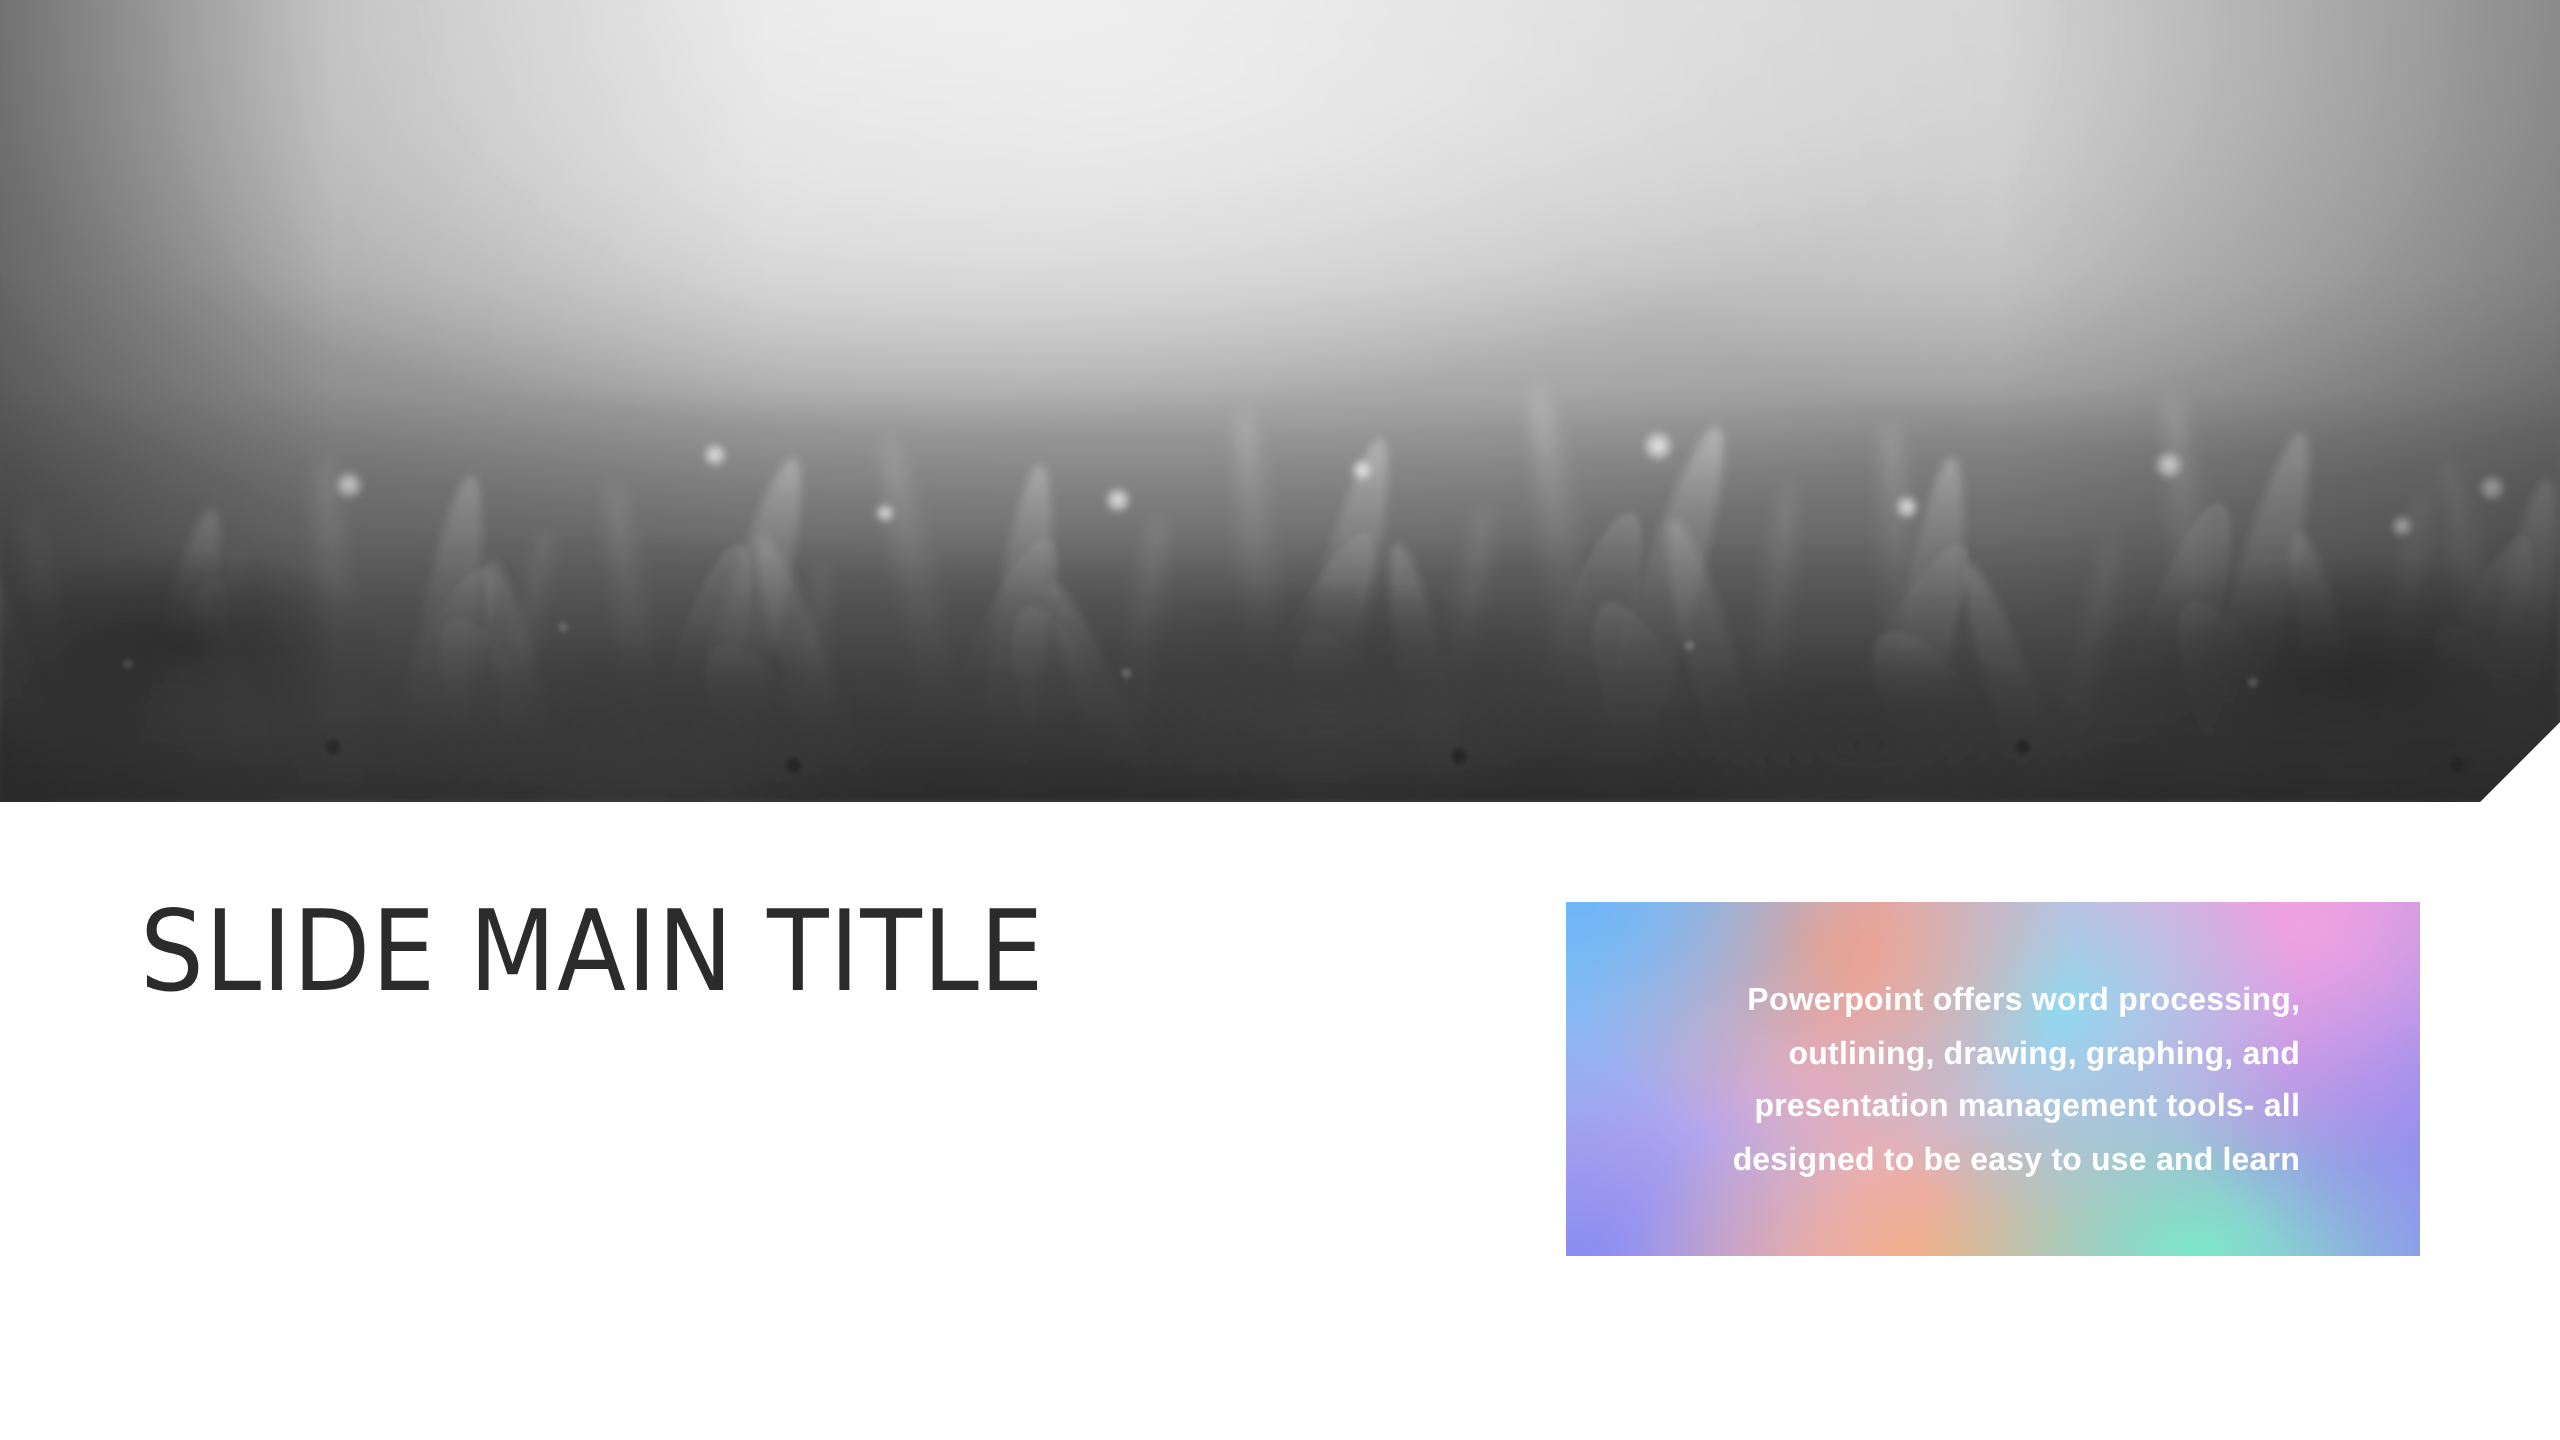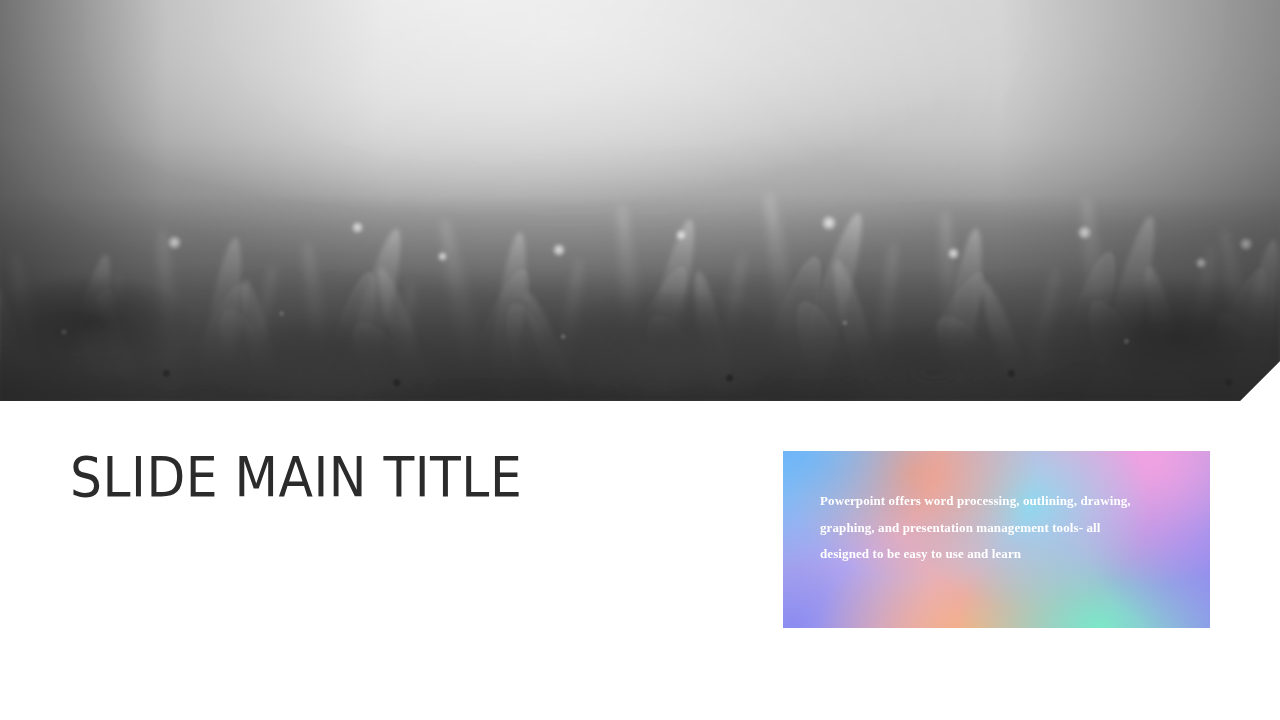--- a/index.html
+++ b/index.html
@@ -186,26 +186,27 @@
       radial-gradient(ellipse 230px 210px at 2% 100%, #8b8cf2 0%, rgba(139,140,242,0) 64%),
       radial-gradient(ellipse 180px 150px at 20% 58%, #cdb6ef 0%, rgba(205,182,239,0) 66%),
       linear-gradient(135deg, #8cc5f6 0%, #e7a9cf 48%, #8f8df0 100%);
   }
   #callout-text {
     position: absolute;
     left: 37px;
     top: 37px;
     width: 330px;
     margin: 0;
-    font-family: Liberation Serif, serif;
-    font-size: 13px;
+    font-family: Liberation Sans, sans-serif;
+    font-size: 16px;
     font-weight: 700;
     line-height: 26.5px;
     color: #ffffff;
     letter-spacing: .1px;
+    text-align: right;
   }
 </style>
 </head>
 <body>
 
 <div id="slide">
 
   <div id="hero">
     <div id="hero-photo">
       <div class="hero-base"></div>

